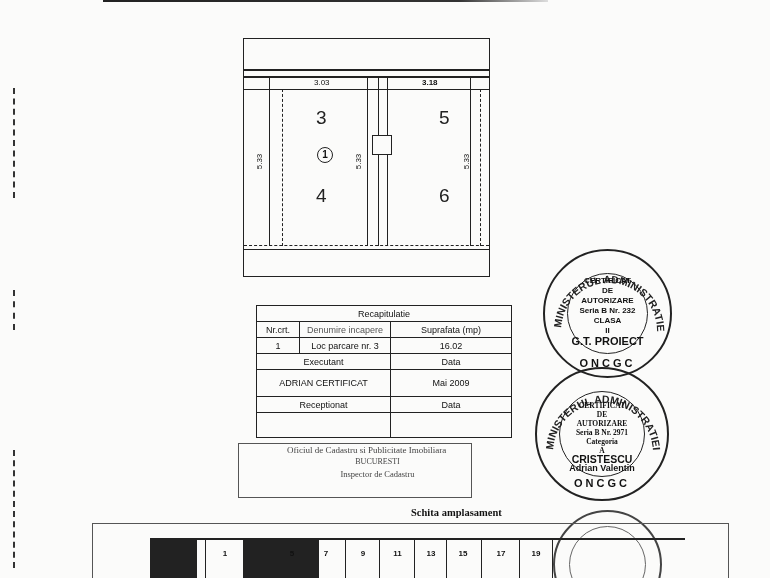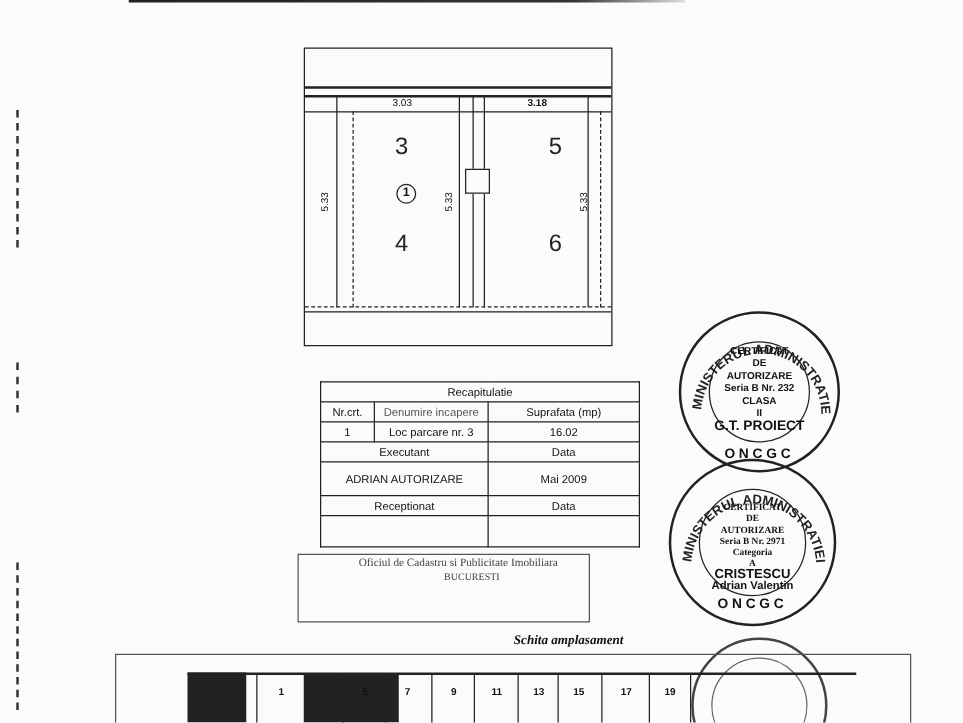--- a/index.html
+++ b/index.html
@@ -22,21 +22,21 @@
   .circle-num { position:absolute; width:14px; height:14px; border:1.2px solid #222; border-radius:50%; font-size:10px; line-height:14px; text-align:center; font-weight:bold; }
   .pillar { position:absolute; background:#fbfbfa; border:1.2px solid #222; }
   
   table.recap { position:absolute; left:256px; top:305px; width:256px; border-collapse:collapse; font-size:9px; font-weight:normal; }
   table.recap td { border:1.3px solid #222; text-align:center; padding:0; height:15px; }
   table.recap td.tall { height:26px; }
   table.recap td.blank { height:24px; }
   
   .rect-stamp { left:238px; top:443px; width:187px; height:53px; border:1.2px solid #555; font-family:"Liberation Serif", serif; color:#444; text-align:center; }
   .rect-stamp div { line-height:12px; }
-  .schita { left:366px; top:507px; font-family:"Liberation Serif", serif; font-size:10.5px; font-weight:bold;font-style:italic; }
+  .schita { left:366px; top:507px; font-family:"Liberation Serif", serif; font-size:10.5px; font-weight:bold; }
   
   .stamp { position:absolute; border-radius:50%; border:2px solid #222; background:transparent; }
   .stamp .inner { position:absolute; border:1.2px solid #222; border-radius:50%; }
   .stamp .center { position:absolute; left:0; right:0; text-align:center; font-weight:bold; }
   
   .site { left:92px; top:523px; width:590px; height:60px; border:1px solid #555; }
   .cell { position:absolute; top:539px; height:40px; border-left:1.2px solid #222; font-size:8px; font-weight:bold; text-align:center; }
   .cell span { display:block; margin-top:10px; }
 </style>
 </head>
@@ -87,37 +87,38 @@
   <tr>
     <td>1</td>
     <td>Loc parcare nr. 3</td>
     <td>16.02</td>
   </tr>
   <tr>
     <td colspan="2">Executant</td>
     <td>Data</td>
   </tr>
   <tr>
-    <td colspan="2" class="tall">ADRIAN AUTORIZARE</td>
+    <td colspan="2" class="tall">ADRIAN CERTIFICAT</td>
     <td class="tall">Mai 2009</td>
   </tr>
   <tr>
     <td colspan="2">Receptionat</td>
     <td>Data</td>
   </tr>
   <tr>
         <td colspan="2" class="blank"></td>
         <td class="blank"></td>
       </tr>
 </tbody>
   </table>
 
 <div class="abs rect-stamp">
   <div style="font-size:9px;text-align:left;padding-left:3px;">Oficiul de Cadastru si Publicitate Imobiliara</div>
   <div style="font-size:8px;">BUCURESTI</div>
+  <div style="font-size:8.5px;">Inspector de Cadastru</div>
 </div>
 
 <div class="abs schita">Schita amplasament</div>
 
 <div class="stamp" style="left:543px;top:249px;width:125px;height:125px;">
   <div class="inner" style="left:22px;top:22px;width:79px;height:79px;"></div>
   <svg width="125" height="125" style="position:absolute;left:0;top:0;">
     <defs>
         <path id="arcT" d="M 16 80 A 48 48 0 1 1 112 80"></path>
       </defs>

